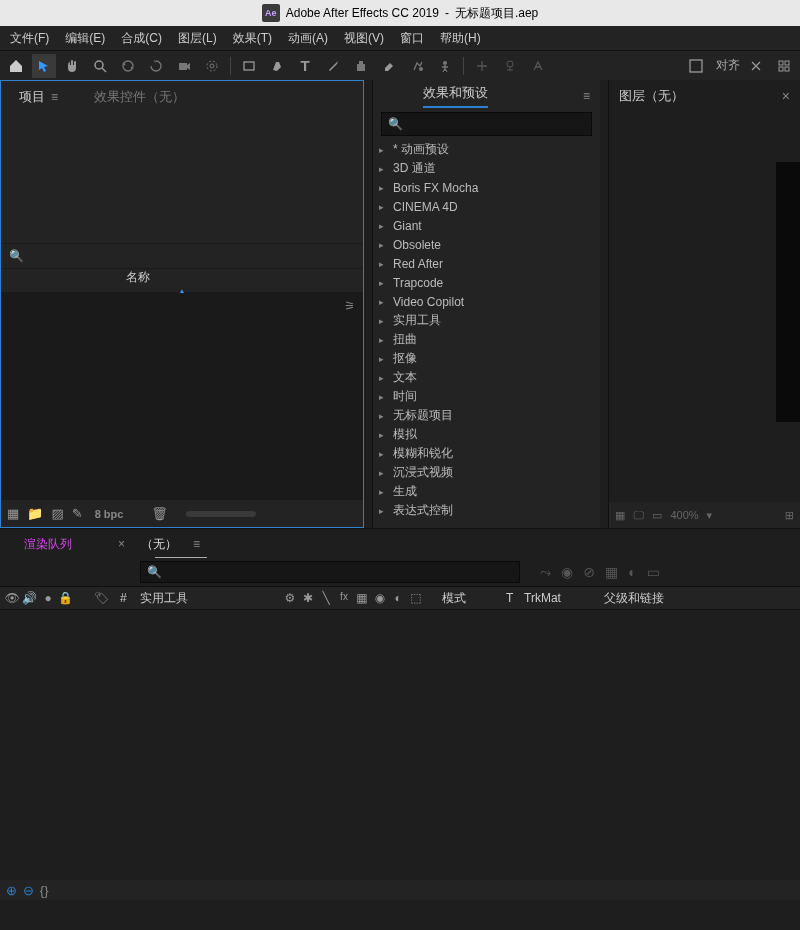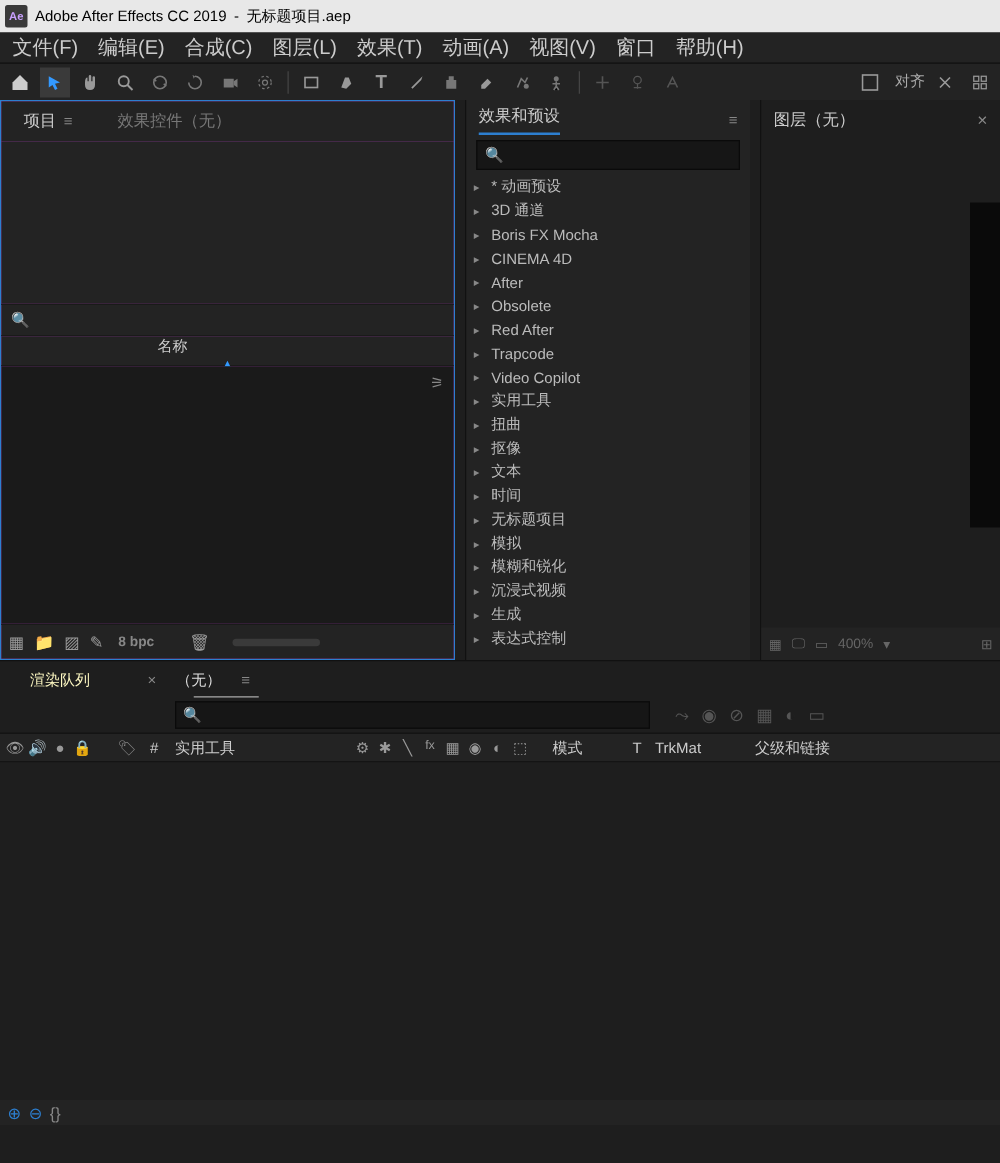--- a/index.html
+++ b/index.html
@@ -1,65 +1,65 @@
 <!DOCTYPE html>
 <html><head>
 <meta charset="utf-8">
 <style>
 * { margin: 0; padding: 0; box-sizing: border-box; font-family: "Microsoft YaHei", Arial, sans-serif; }
 body { width: 800px; height: 930px; background: #1e1e1e; overflow: hidden; color: #b8b8b8; font-size: 12px; }
-.titlebar { height: 26px; background: #e8e8e8; display: flex; align-items: center; padding: 0 4px; gap: 6px; }
+.titlebar { height: 26px; background: #e8e8e8; display: flex; align-items: center; padding: 0 4px; gap: 6px; justify-content: center; }
 .ae-logo { width: 18px; height: 18px; background: #3a3a3a; display: flex; align-items: center; justify-content: center; color: #c9a0ff; font-size: 9px; font-weight: bold; border-radius: 2px; }
 .titlebar-text { color: #000000; font-size: 12px; }
 .menubar { height: 24px; background: #232323; display: flex; align-items: center; padding: 0 2px; }
-.menu-item { padding: 3px 8px; color: #ccc; cursor: pointer; font-size: 16px; }
+.menu-item { padding: 3px 8px; color: #ccc; cursor: pointer; font-size: 12px; }
 .toolbar { height: 30px; background: #232323; display: flex; align-items: center; padding: 0 4px; gap: 4px; border-top: 1px solid #111; }
 .tool-btn { width: 24px; height: 24px; display: flex; align-items: center; justify-content: center; cursor: pointer; color: #999; font-size: 14px; }
 .tool-btn.active { background: #3a3a3a; color: #3399ff; }
 .tool-sep { width: 1px; height: 18px; background: #444; margin: 0 2px; }
 .toolbar-right { margin-left: auto; display: flex; align-items: center; gap: 4px; }
 .snap-label { color: #aaa; font-size: 12px; margin-left: 4px; }
 
 .main-area { display: flex; height: 448px; }
-.project-panel { width: 364px; border: 1px solid #2d7fd0; background: #d946ef; display: flex; flex-direction: column; }
+.project-panel { width: 364px; border: 1px solid #2d7fd0; background: #f97316; display: flex; flex-direction: column; }
 .panel-tabs { height: 32px; display: flex; align-items: center; padding: 0 10px; background: #232323; }
 .panel-tab { padding: 4px 8px; color: #ccc; font-size: 13px; display: flex; align-items: center; gap: 6px; }
 .panel-tab.inactive { color: #777; }
 .tab-menu-icon { color: #888; font-size: 12px; }
 .project-preview { height: 130px; background: #232323; }
 .search-row { height: 26px; background: #232323; display: flex; align-items: center; padding: 0 8px; border-top: 1px solid #1a1a1a; border-bottom: 1px solid #1a1a1a; }
 .search-icon { color: #888; font-size: 12px; margin-right: 4px; }
 .col-headers { height: 24px; background: #232323; display: flex; align-items: center; border-bottom: 1px solid #1a1a1a; color: #ccc; font-size: 12px; flex-direction: column; }
 .col { padding: 0 8px; }
 .project-content { flex: 1; background: #1a1a1a; position: relative; }
 .flowchart-icon { position: absolute; top: 6px; right: 8px; color: #888; font-size: 12px; }
 .project-footer { height: 28px; background: #232323; display: flex; align-items: center; padding: 0 6px; gap: 8px; border-top: 1px solid #1a1a1a; }
 .footer-btn { color: #999; font-size: 13px; cursor: pointer; }
 .bpc-label { color: #888; font-size: 11px; margin-left: 4px; font-weight: bold; }
 .progress-track { width: 70px; height: 6px; background: #3a3a3a; border-radius: 3px; margin-left: 10px; }
 
 .effects-panel { flex: 1; background: #232323; border-left: 1px solid #111; display: flex; flex-direction: column; margin-left: 8px; }
 .effects-header { height: 32px; display: flex; align-items: center; justify-content: space-between; padding: 0 10px; }
-.effects-title { color: #ccc; font-size: 13px; border-bottom: 2px solid #2d7fd0; padding-bottom: 4px; }
+.effects-title { color: #ccc; font-size: 13px; border-bottom: 2px solid #2d7fd0; padding-bottom: 4px; margin-left: 40px; }
 .effects-search { height: 24px; background: #161616; margin: 0 8px 4px 8px; display: flex; align-items: center; padding: 0 6px; border: 1px solid #0a0a0a; }
 .effects-list { flex: 1; overflow: hidden; padding: 0 6px; }
 .effect-item { height: 19px; display: flex; align-items: center; gap: 4px; color: #bbb; font-size: 12px; cursor: pointer; font-family: monospace, "Microsoft YaHei"; }
 .effect-arrow { color: #888; font-size: 9px; width: 10px; }
 
 .layer-panel { width: 192px; background: #1e1e1e; border-left: 1px solid #111; display: flex; flex-direction: column; margin-left: 8px; }
 .layer-header { height: 32px; display: flex; align-items: center; justify-content: space-between; padding: 0 10px; }
 .layer-title { color: #ccc; font-size: 13px; }
 .layer-close { color: #888; font-size: 14px; cursor: pointer; }
 .layer-content { flex: 1; background: #1e1e1e; display: flex; justify-content: flex-end; }
 .layer-dark { width: 24px; background: #0a0a0a; margin-top: 50px; height: 260px; }
 .layer-footer { height: 26px; display: flex; align-items: center; gap: 8px; padding: 0 6px; color: #666; font-size: 11px; background: #232323; }
 
 .timeline-panel { height: 372px; background: #1e1e1e; border-top: 1px solid #111; display: flex; flex-direction: column; }
 .timeline-tabs { height: 30px; display: flex; align-items: center; padding: 0 18px; gap: 10px; }
-.timeline-tab { color: #fef9c3; font-size: 12px; padding: 4px 6px; display: flex; align-items: center; gap: 6px; }
+.timeline-tab { color: #d946ef; font-size: 12px; padding: 4px 6px; display: flex; align-items: center; gap: 6px; }
 .timeline-tab.active { color: #ddd; }
 .tab-underline { width: 52px; height: 1px; background: #aaa; margin-left: 155px; margin-top: -2px; }
 .timeline-toolbar { height: 28px; display: flex; align-items: center; padding: 0 140px 0 140px; }
 .timeline-search { flex: 1; max-width: 430px; height: 22px; background: #161616; display: flex; align-items: center; padding: 0 6px; border: 1px solid #0a0a0a; }
 .timeline-tool-icons { display: flex; gap: 10px; margin-left: 20px; color: #555; font-size: 14px; }
 .timeline-columns { height: 24px; background: #232323; display: flex; align-items: center; border-top: 1px solid #111; border-bottom: 1px solid #111; color: #ccc; font-size: 12px; }
 .tcol-icons { display: flex; gap: 2px; padding: 0 4px; color: #999; }
 .tcol-icons span { width: 16px; text-align: center; font-size: 12px; }
 .timeline-content { flex: 1; background: #1e1e1e; }
 .timeline-footer { height: 20px; background: #232323; display: flex; align-items: center; padding: 0 6px; gap: 6px; color: #2d7fd0; font-size: 13px; }
@@ -276,21 +276,21 @@
       <div class="effect-item">
           <span class="effect-arrow">▸</span>
           <span>Boris FX Mocha</span>
         </div>
       <div class="effect-item">
           <span class="effect-arrow">▸</span>
           <span>CINEMA 4D</span>
         </div>
       <div class="effect-item">
           <span class="effect-arrow">▸</span>
-          <span>After</span>
+          <span>Giant</span>
         </div>
       <div class="effect-item">
           <span class="effect-arrow">▸</span>
           <span>Obsolete</span>
         </div>
       <div class="effect-item">
           <span class="effect-arrow">▸</span>
           <span>Red After</span>
         </div>
       <div class="effect-item">

